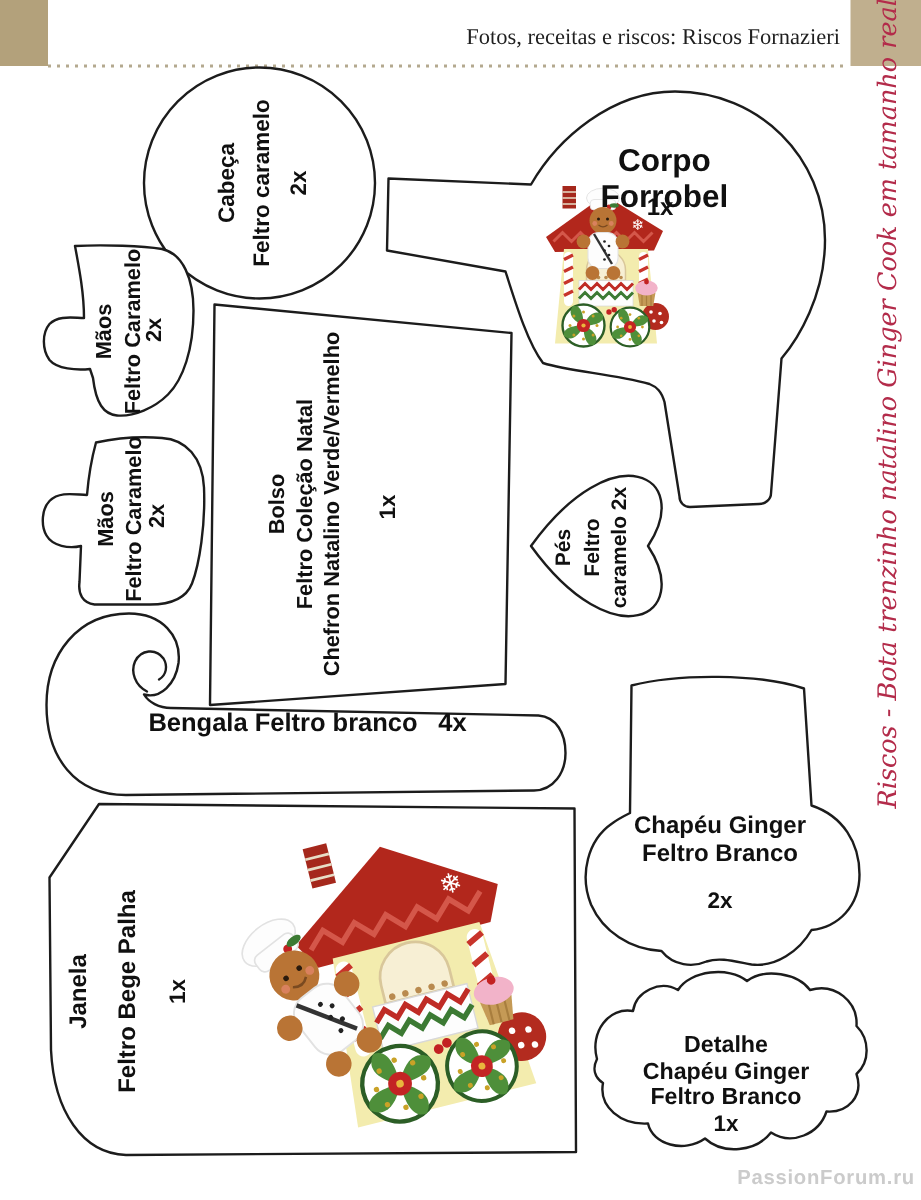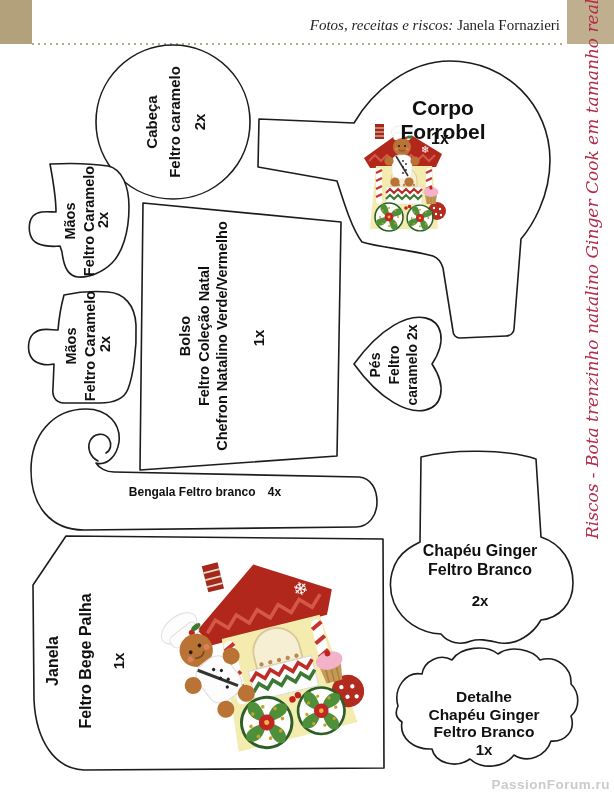--- a/index.html
+++ b/index.html
@@ -3,21 +3,21 @@
 <meta charset="utf-8">
 <style>
   html,body{margin:0;padding:0;background:#fff;}
   #page{position:relative;width:614px;height:800px;background:#ffffff;overflow:hidden;
         font-family:"Liberation Sans",sans-serif;}
   .bar{position:absolute;}
   .dotline{position:absolute;height:2px;
      background-image:repeating-linear-gradient(to right,#b4a98f 0 2px,transparent 2px 6px);}
   .credit{position:absolute;top:17px;right:54px;font-family:"Liberation Serif",serif;
      font-size:15px;color:#1f1f1f;white-space:nowrap;}
-  .credit .pfx{font-style:italic;}
+  .credit .pfx{}
   .sidecap{position:absolute;left:344px;top:277px;width:500px;height:24px;
      transform:rotate(-90deg);text-align:center;white-space:nowrap;
      font-family:"DejaVu Serif",serif;font-style:italic;font-size:17px;color:#b32b4a;}
   .wm{position:absolute;top:777px;right:4px;font-size:13.5px;font-weight:bold;
      color:#cbcbcb;letter-spacing:.5px;}
   .lbl{position:absolute;font-weight:600;color:#101010;text-align:center;z-index:3;}
   .lbl span{display:block;}
   .rot{transform:rotate(-90deg);}
   svg.outlines{position:absolute;left:0;top:0;z-index:1;}
   .photo{position:absolute;z-index:2;}
@@ -26,21 +26,21 @@
 <body>
 
 <div id="page">
 
   <div class="bar" style="left:0;top:0;width:32px;height:44px;background:#b3a17b;"></div>
   <div class="bar" style="left:567px;top:0;width:47px;height:44px;background:#c0af8e;"></div>
   <div class="dotline" style="left:32px;top:43px;width:530px;"></div>
 
   <div class="credit">
     <span class="pfx">Fotos, receitas e riscos:</span>
-    <span>Janela Fornazieri</span>
+    <span>Riscos Fornazieri</span>
   </div>
 
   <div class="sidecap">Riscos - Bota trenzinho natalino Ginger Cook em tamanho real</div>
 
   <div class="wm">PassionForum.ru</div>
 
   <svg class="outlines" width="614" height="800" viewBox="0 0 614 800" fill="#ffffff" stroke="#1c1c1c" stroke-width="1.6" stroke-linejoin="round" stroke-linecap="round">
     <defs>
       <g id="petal" fill="#4e8f3a" stroke="none">
         <path d="M0 0 C 3,-7 8,-11 13,-7 C 14,-2 8,0 0,0"></path>
@@ -182,21 +182,21 @@
     <span>Chefron Natalino Verde/Vermelho</span>
   </div>
   <div class="lbl rot" style="left:241px;top:329px;width:36px;height:18px;font-size:15px;">1x</div>
 
   <div class="lbl rot" style="left:336px;top:337px;width:116px;height:56px;font-size:14px;line-height:18.5px;">
     <span>Pés</span>
     <span>Feltro</span>
     <span>caramelo 2x</span>
   </div>
 
-  <div class="lbl" style="left:55px;top:485px;width:300px;font-size:12px;">
+  <div class="lbl" style="left:55px;top:472px;width:300px;font-size:17px;">
     <span style="display:inline">Bengala Feltro branco</span>
     <span style="display:inline;margin-left:9px">4x</span>
   </div>
 
   <div class="lbl" style="left:405px;top:541px;width:150px;font-size:16px;line-height:19px;">
     <span>Chapéu Ginger</span>
     <span>Feltro Branco</span>
   </div>
   <div class="lbl" style="left:462px;top:592px;width:36px;font-size:15px;">2x</div>
 

